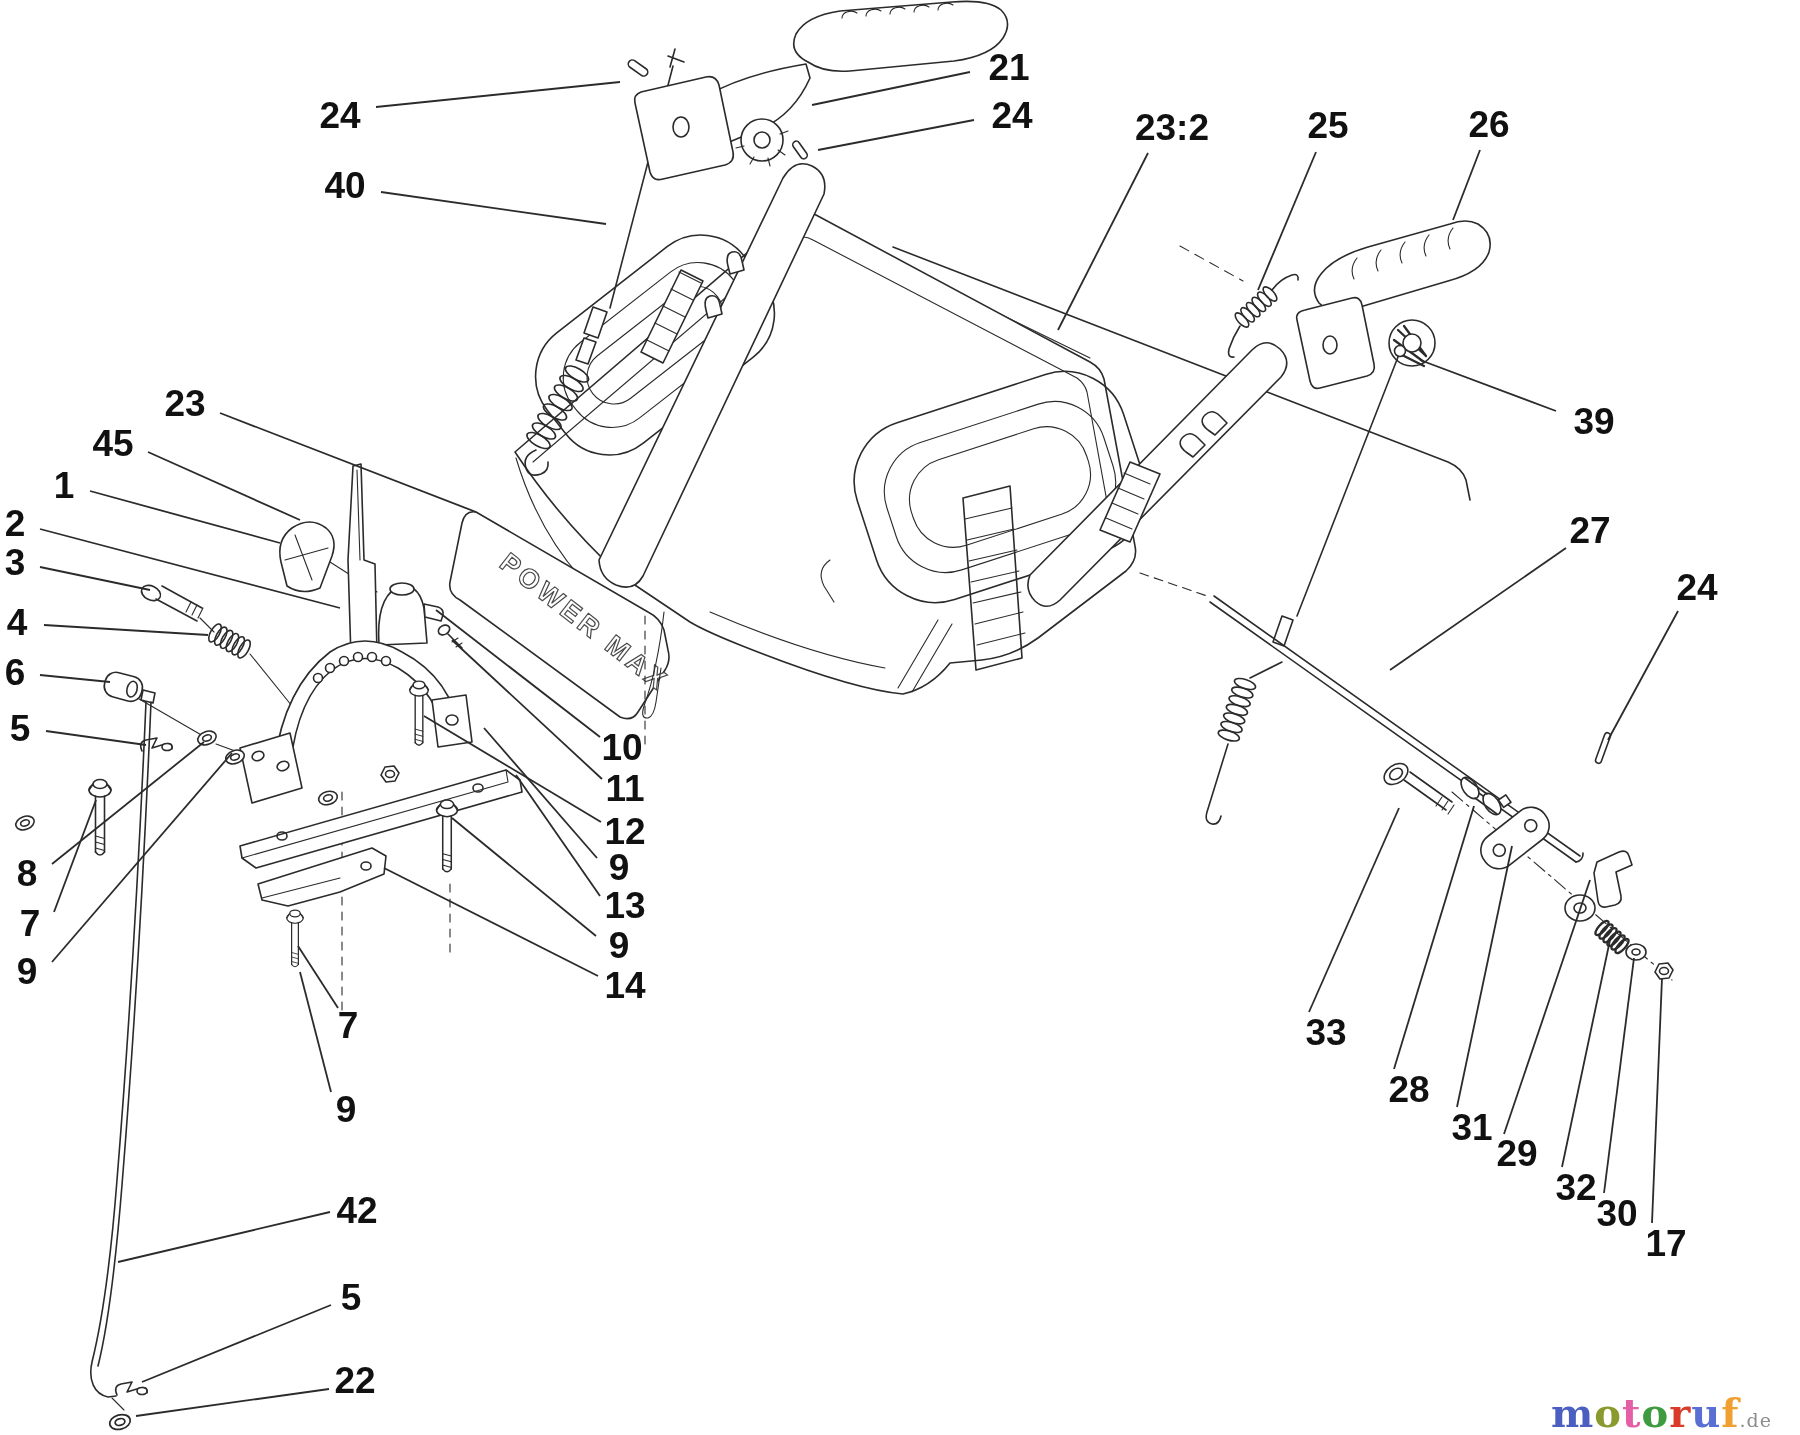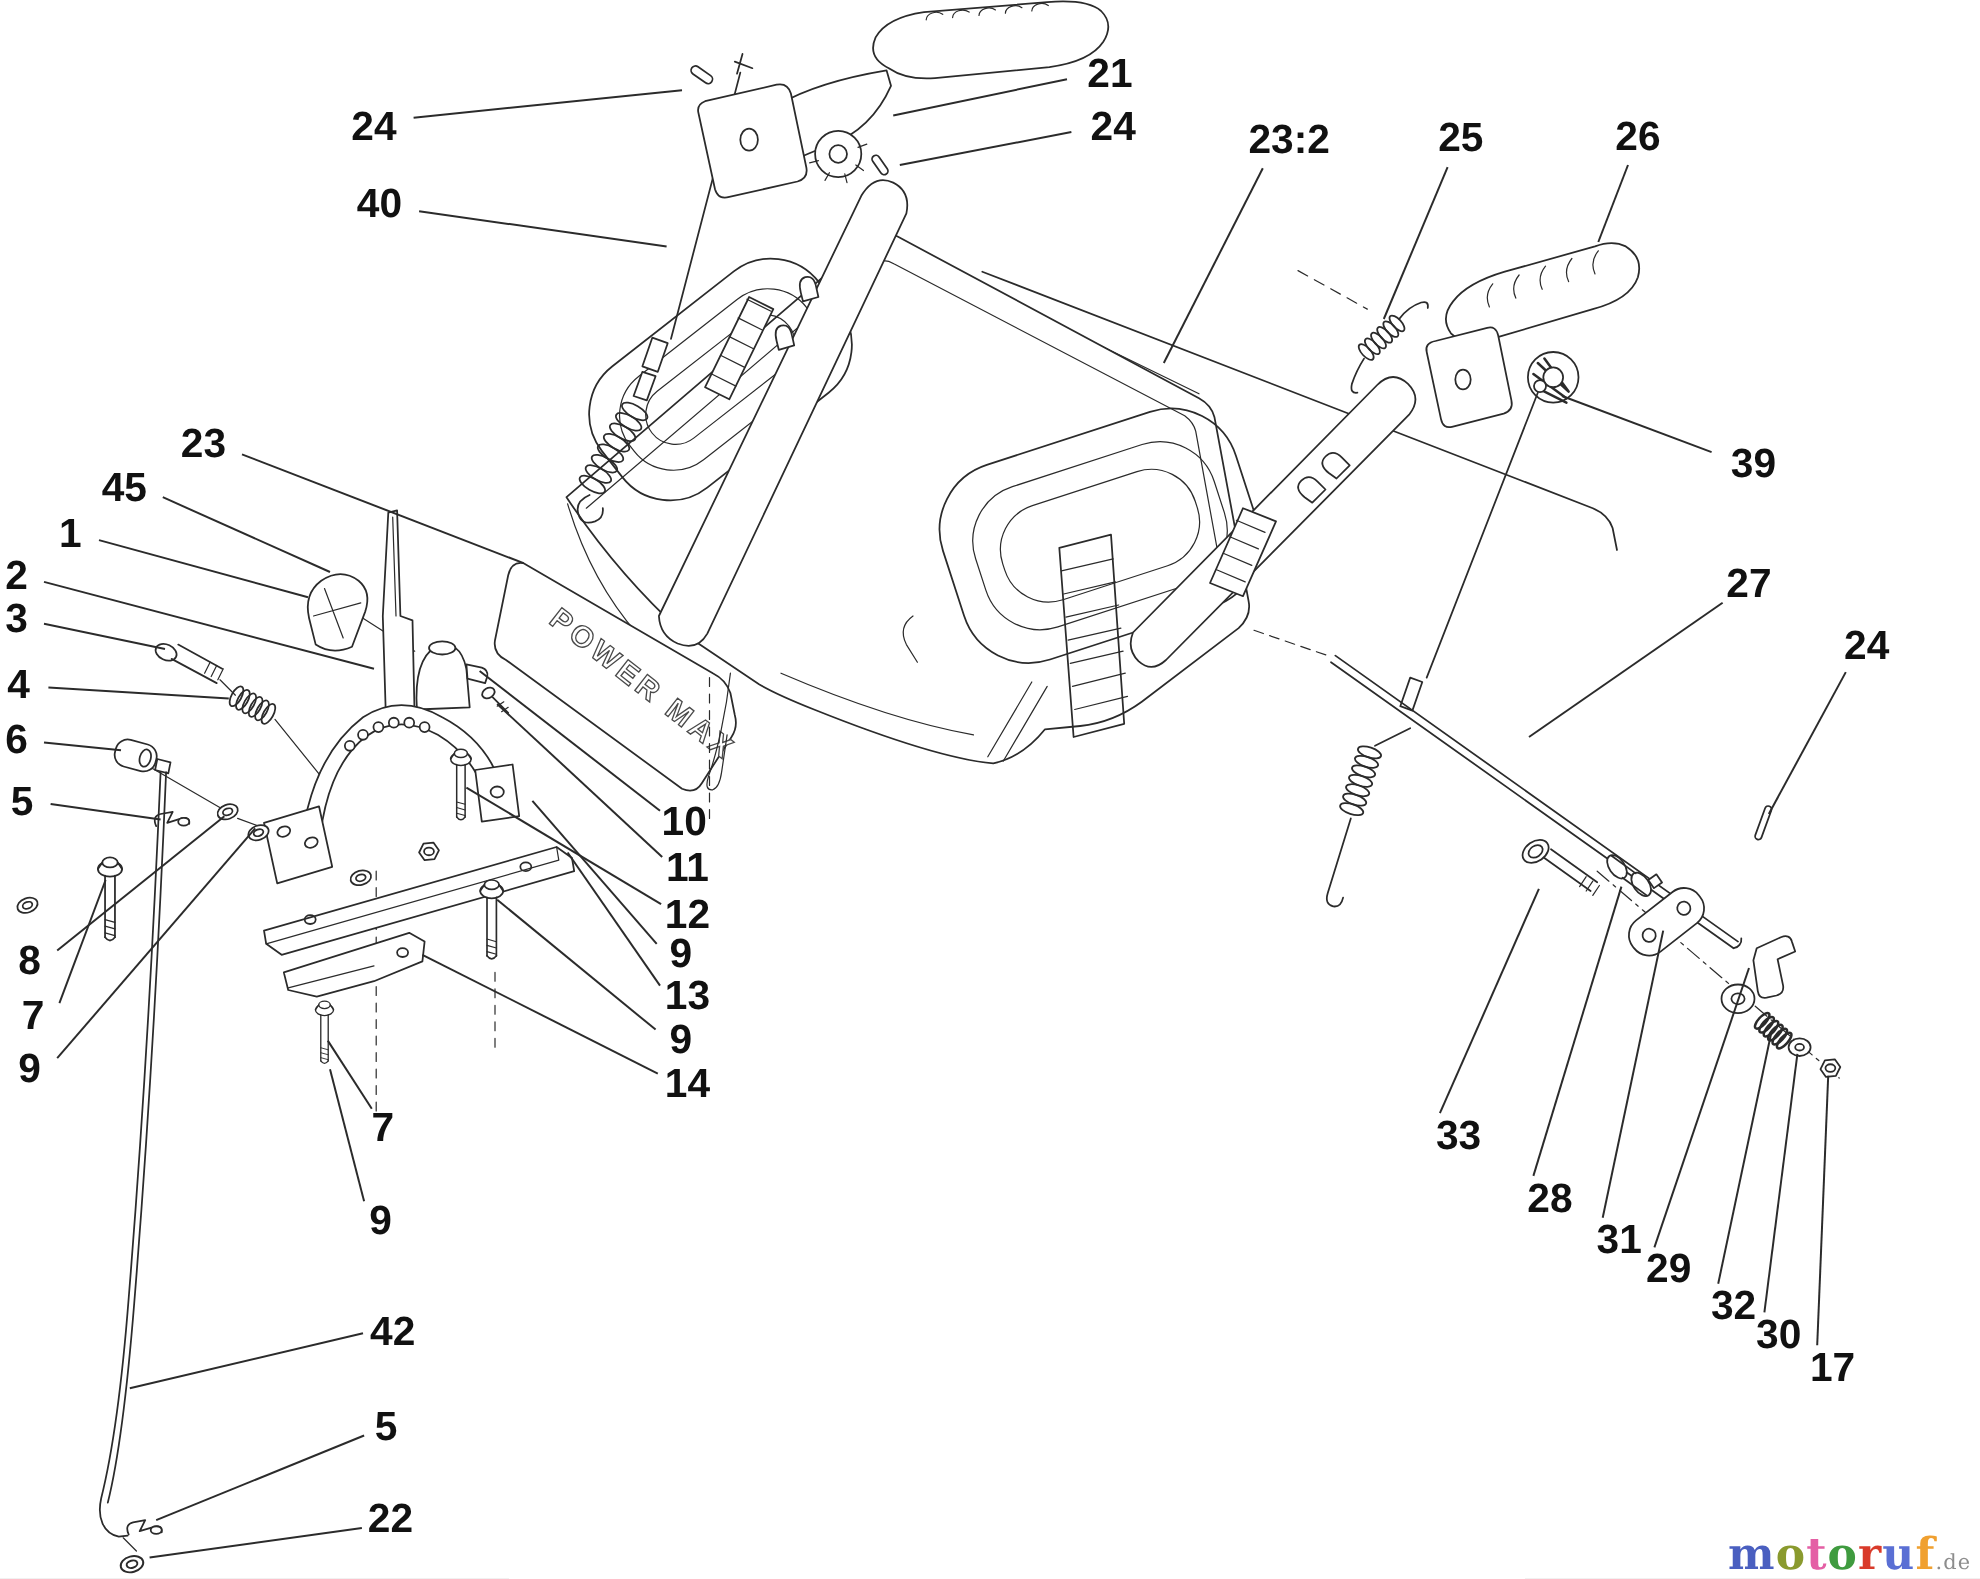--- a/index.html
+++ b/index.html
@@ -6,21 +6,21 @@
   #stage{position:relative;width:1800px;height:1435px;background:#ffffff;overflow:hidden;
          font-family:"Liberation Sans", sans-serif;}
   #art-svg{position:absolute;left:0;top:0;}
   #art-svg .ln{stroke:#2b2b2b;stroke-width:1.6;fill:none;stroke-linecap:round;stroke-linejoin:round;}
   #art-svg .wh{fill:#ffffff;}
   #art-svg .thin{stroke-width:1.1;}
   #art-svg .thick{stroke-width:2.3;}
   .callout-text{font-family:"Liberation Sans", sans-serif;font-weight:bold;font-size:37px;fill:#111;}
   .decal-text{font-family:"Liberation Sans", sans-serif;font-weight:bold;font-size:27px;
               letter-spacing:4px;fill:#ffffff;stroke:#4a4a4a;stroke-width:1.2px;}
-  #watermark{position:absolute;right:8px;bottom:2px;font-family:"DejaVu Serif", serif;
+  #watermark{position:absolute;right:28px;bottom:2px;font-family:"DejaVu Serif", serif;
              font-size:40px;font-weight:bold;letter-spacing:1px;line-height:1;}
   #watermark .suffix{font-size:19px;color:#8d8d8d;font-weight:normal;}
 </style>
 </head>
 <body>
 
 <div id="stage">
 
 <svg id="art-svg" width="1800" height="1435" viewBox="0 0 1800 1435">
   <defs>

